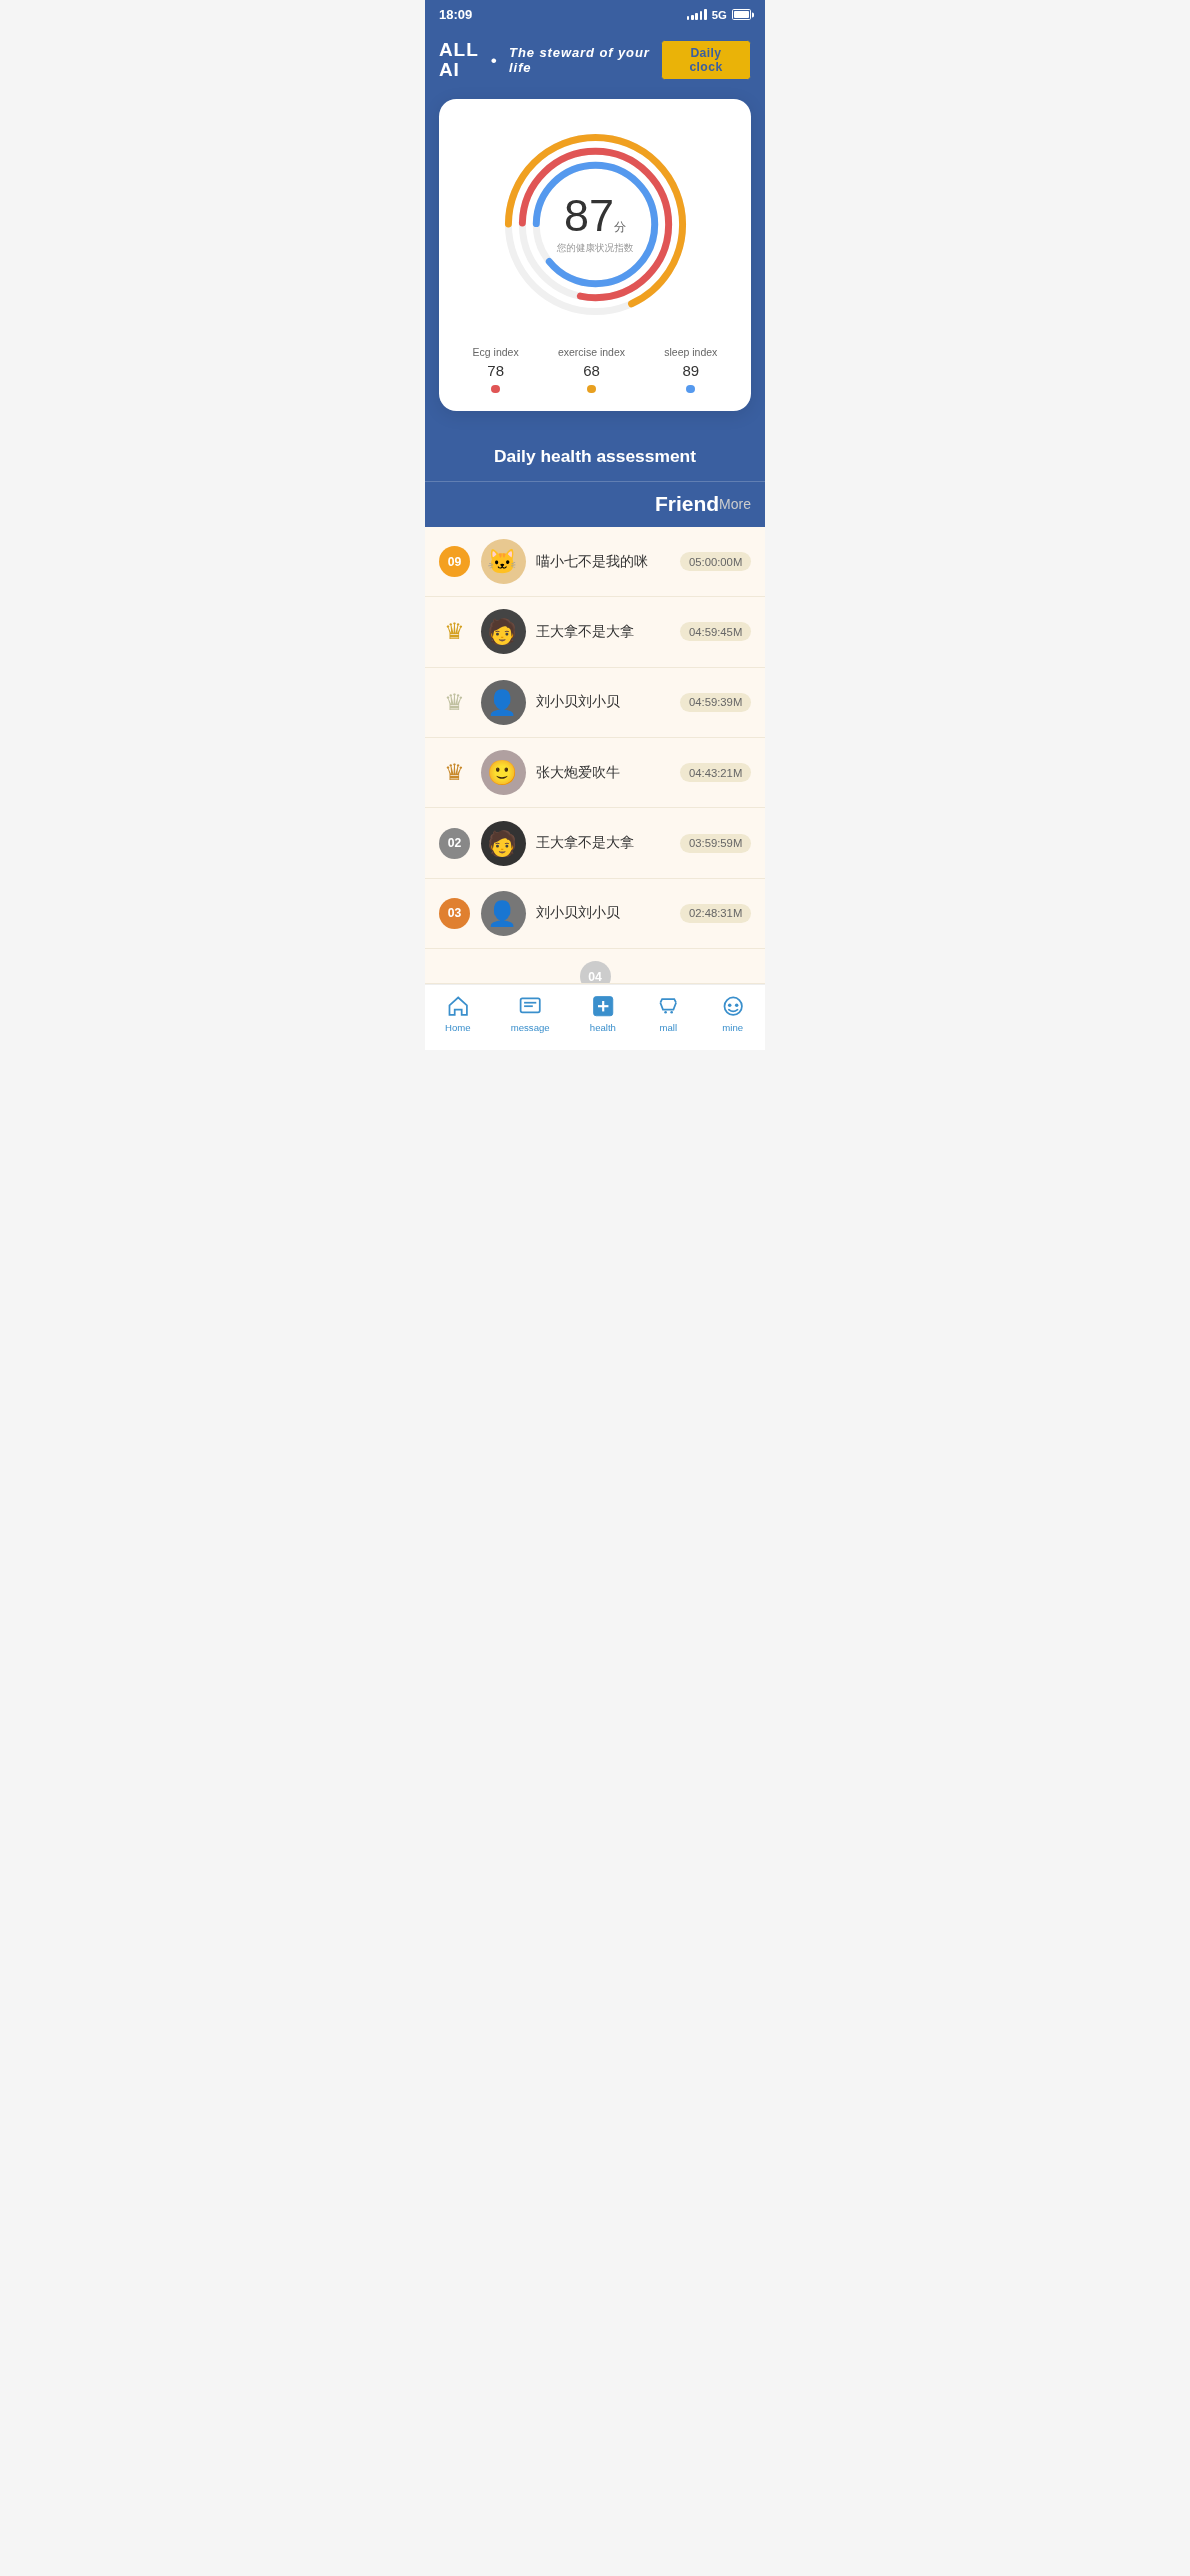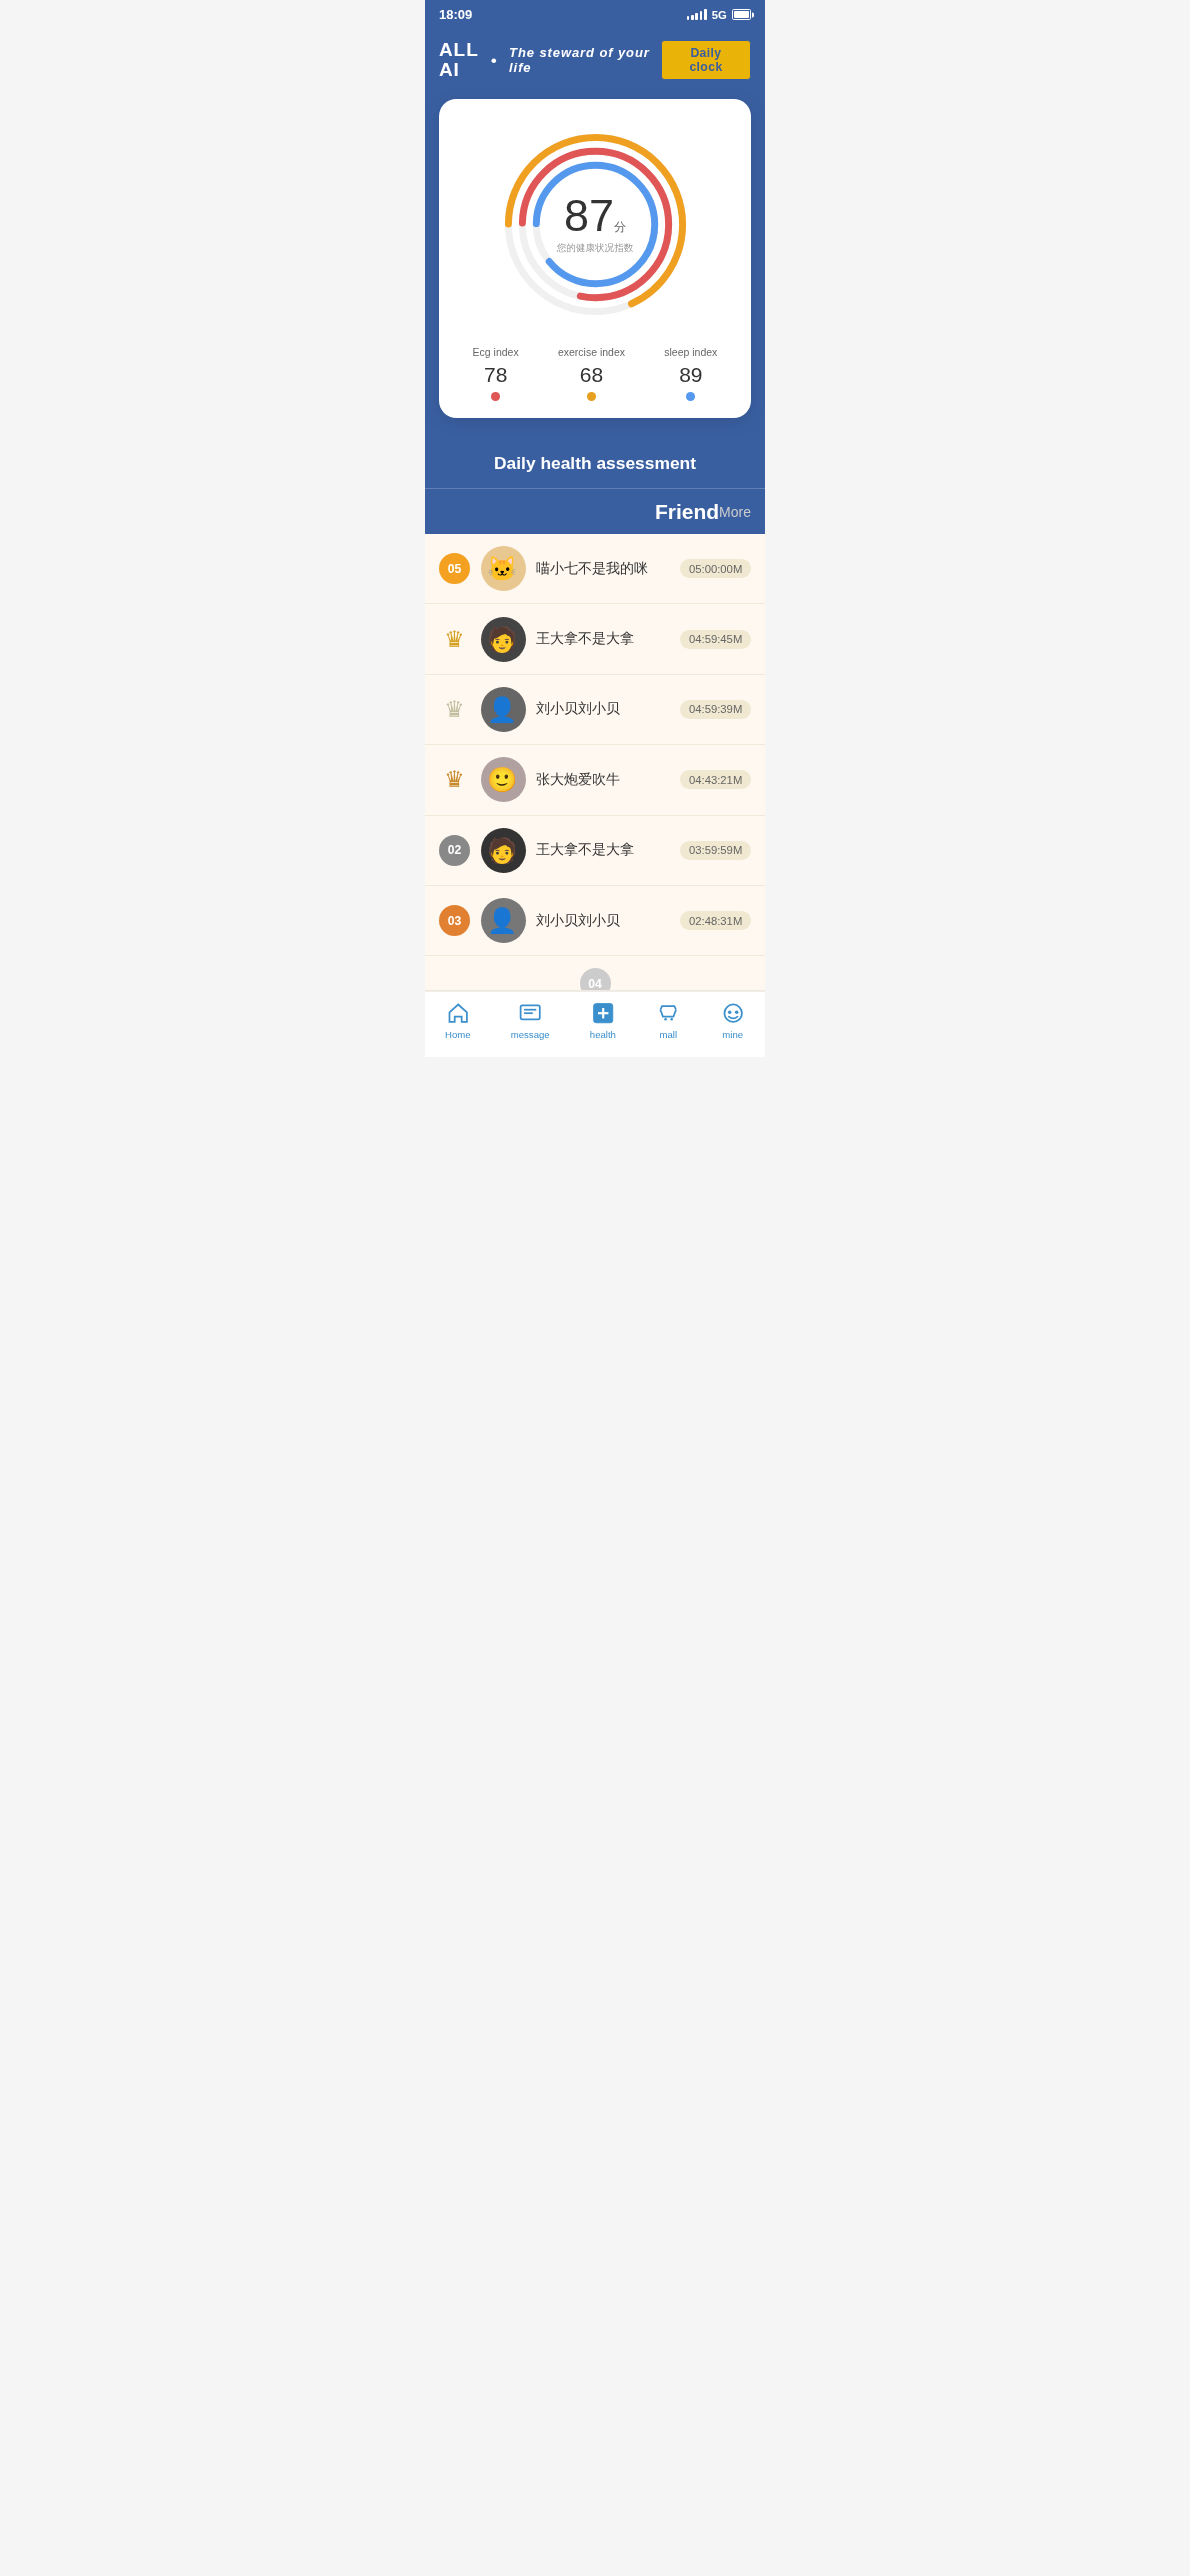--- a/index.html
+++ b/index.html
@@ -173,21 +173,21 @@
     }
     .index-item {
       text-align: center;
     }
     .index-label {
       font-size: 10.5px;
       color: #666;
       margin-bottom: 3.5px;
     }
     .index-value {
-      font-size: 21px;
+      font-size: 15px;
       font-weight: 400;
       color: #333;
       line-height: 1.2;
     }
     .index-dot {
       width: 8.7px;
       height: 8.7px;
       border-radius: 50%;
       margin: 5.2px auto 0;
     }
@@ -410,21 +410,21 @@
 <div class="friend-section">
   <div class="friend-header">
     <span class="friend-title">Friend</span>
     <span class="more-btn">More</span>
   </div>
 </div>
 
 <div class="friend-list">
 
   <div class="friend-item">
-    <div class="rank-badge rank-1">05</div>
+    <div class="rank-badge rank-1">09</div>
     <div class="avatar avatar-cat" style="background: #e8c890; font-size:24.4px;">🐱</div>
     <span class="friend-name">喵小七不是我的咪</span>
     <span class="friend-time">05:00:00M</span>
   </div>
 
   <div class="friend-item">
     <div class="rank-crown-gold" style="color: #d4a020;">♛</div>
     <div class="avatar" style="background: #444; color: white; font-size:24.4px;">🧑</div>
     <span class="friend-name">王大拿不是大拿</span>
     <span class="friend-time">04:59:45M</span>

